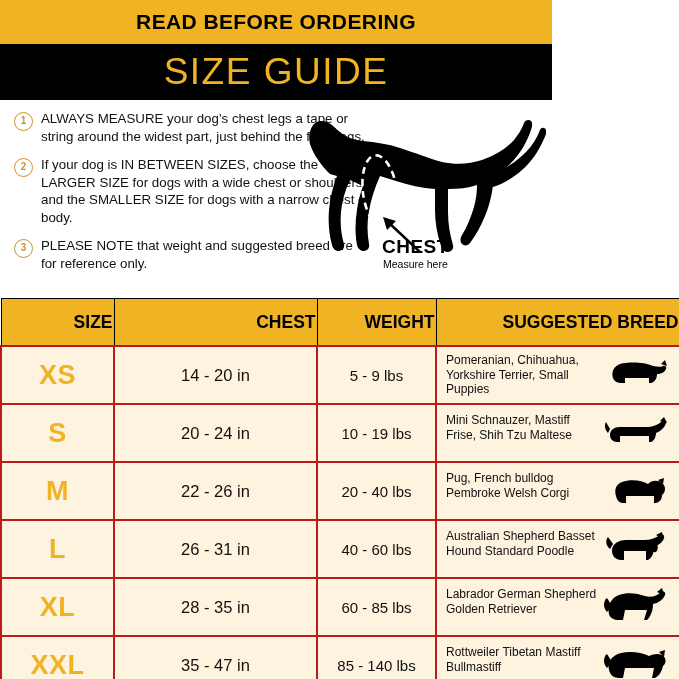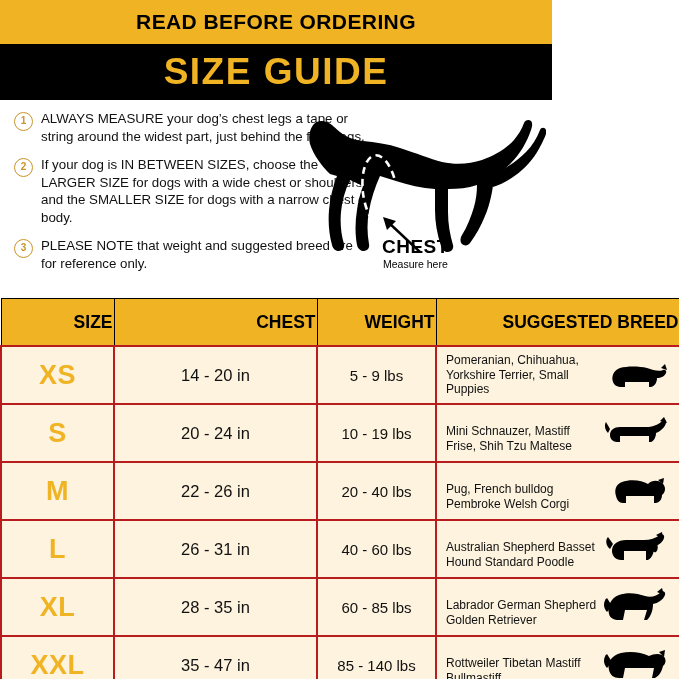--- a/index.html
+++ b/index.html
@@ -38,21 +38,21 @@
   }
   .header-black {
     background: #000;
     height: 56px;
     display: flex;
     align-items: center;
     justify-content: center;
   }
   .header-black .title {
     font-size: 37px;
-    font-weight: bold;
+    font-weight: normal;
     color: #f0b323;
     letter-spacing: 1.5px;
   }
 
   
   .info {
     position: relative;
     height: 198px;
     padding: 10px 0 0 0;
     box-sizing: border-box;
@@ -149,21 +149,21 @@
   td.weight { font-size: 15px; }
   td.breed {
     font-size: 12px;
     line-height: 14.5px;
     padding-left: 9px;
     color: #111;
     position: relative;
   }
   .breed-inner {
     display: flex;
-    align-items: flex-end;
+    align-items: flex-start;
     justify-content: space-between;
   }
   .breed-text { flex: 1 1 auto; }
   .breed-icon {
     flex: 0 0 auto;
     width: 72px;
     height: 40px;
     margin-right: 4px;
     display: flex;
     align-items: center;

